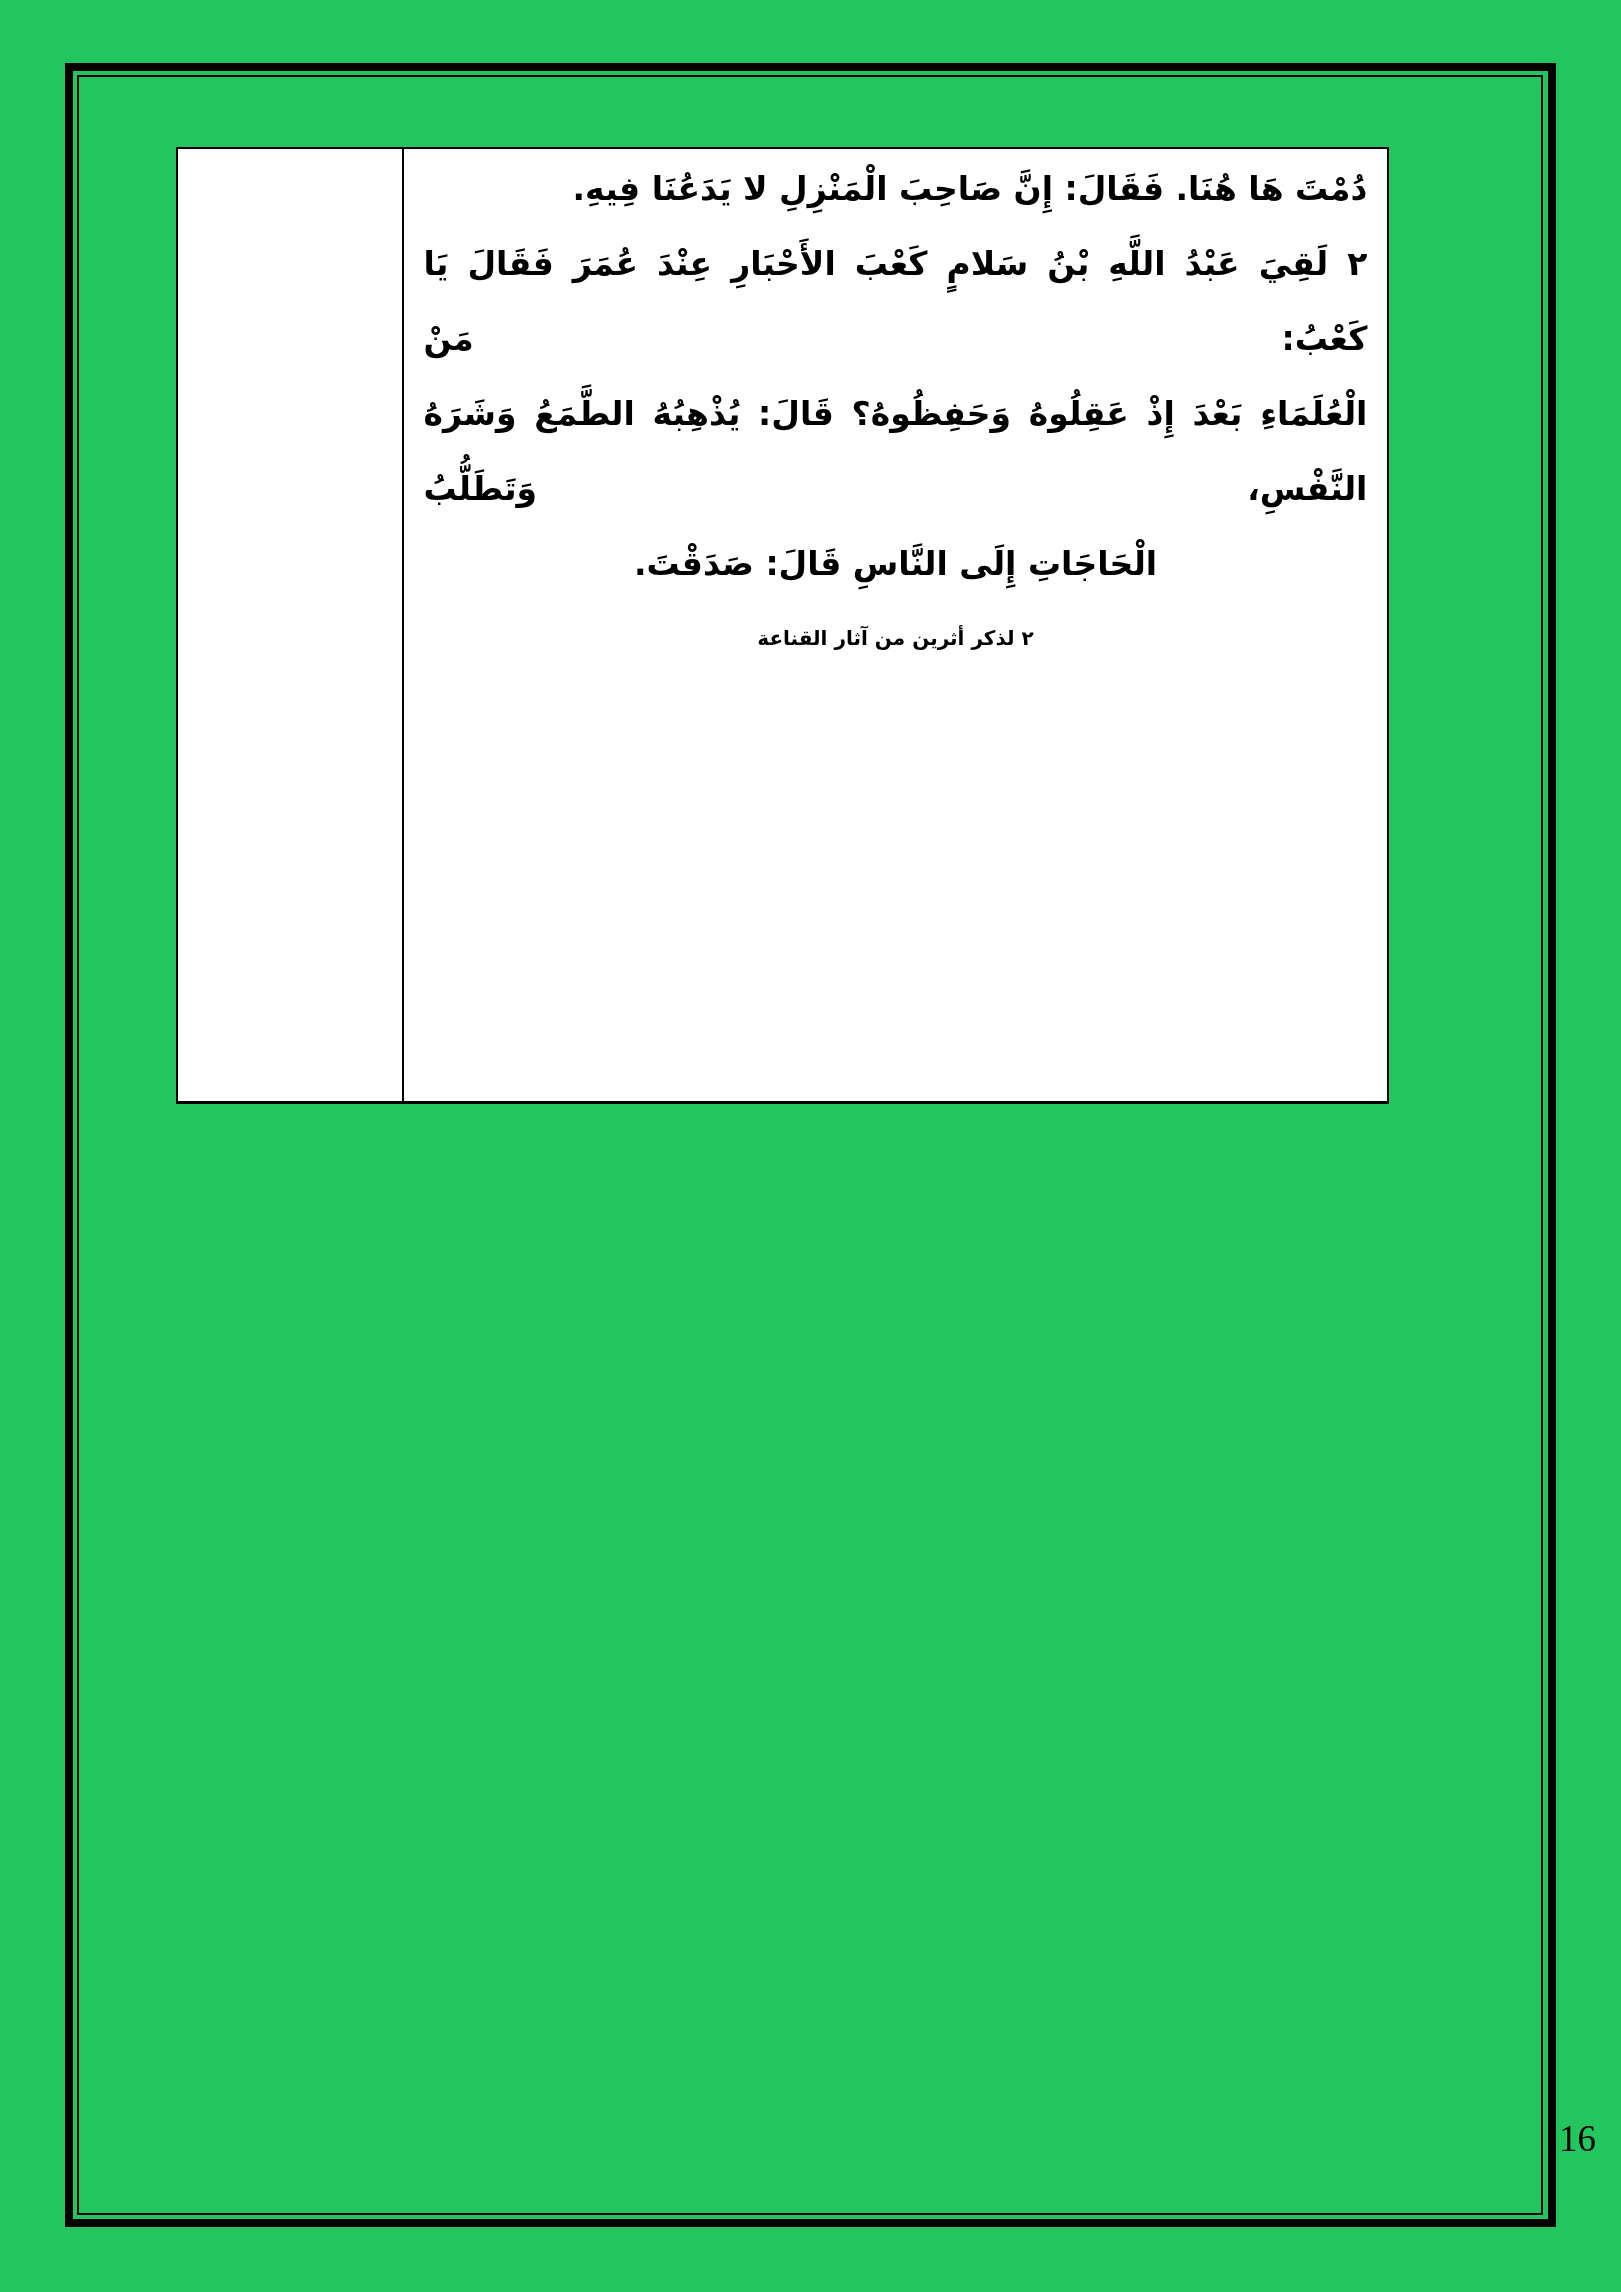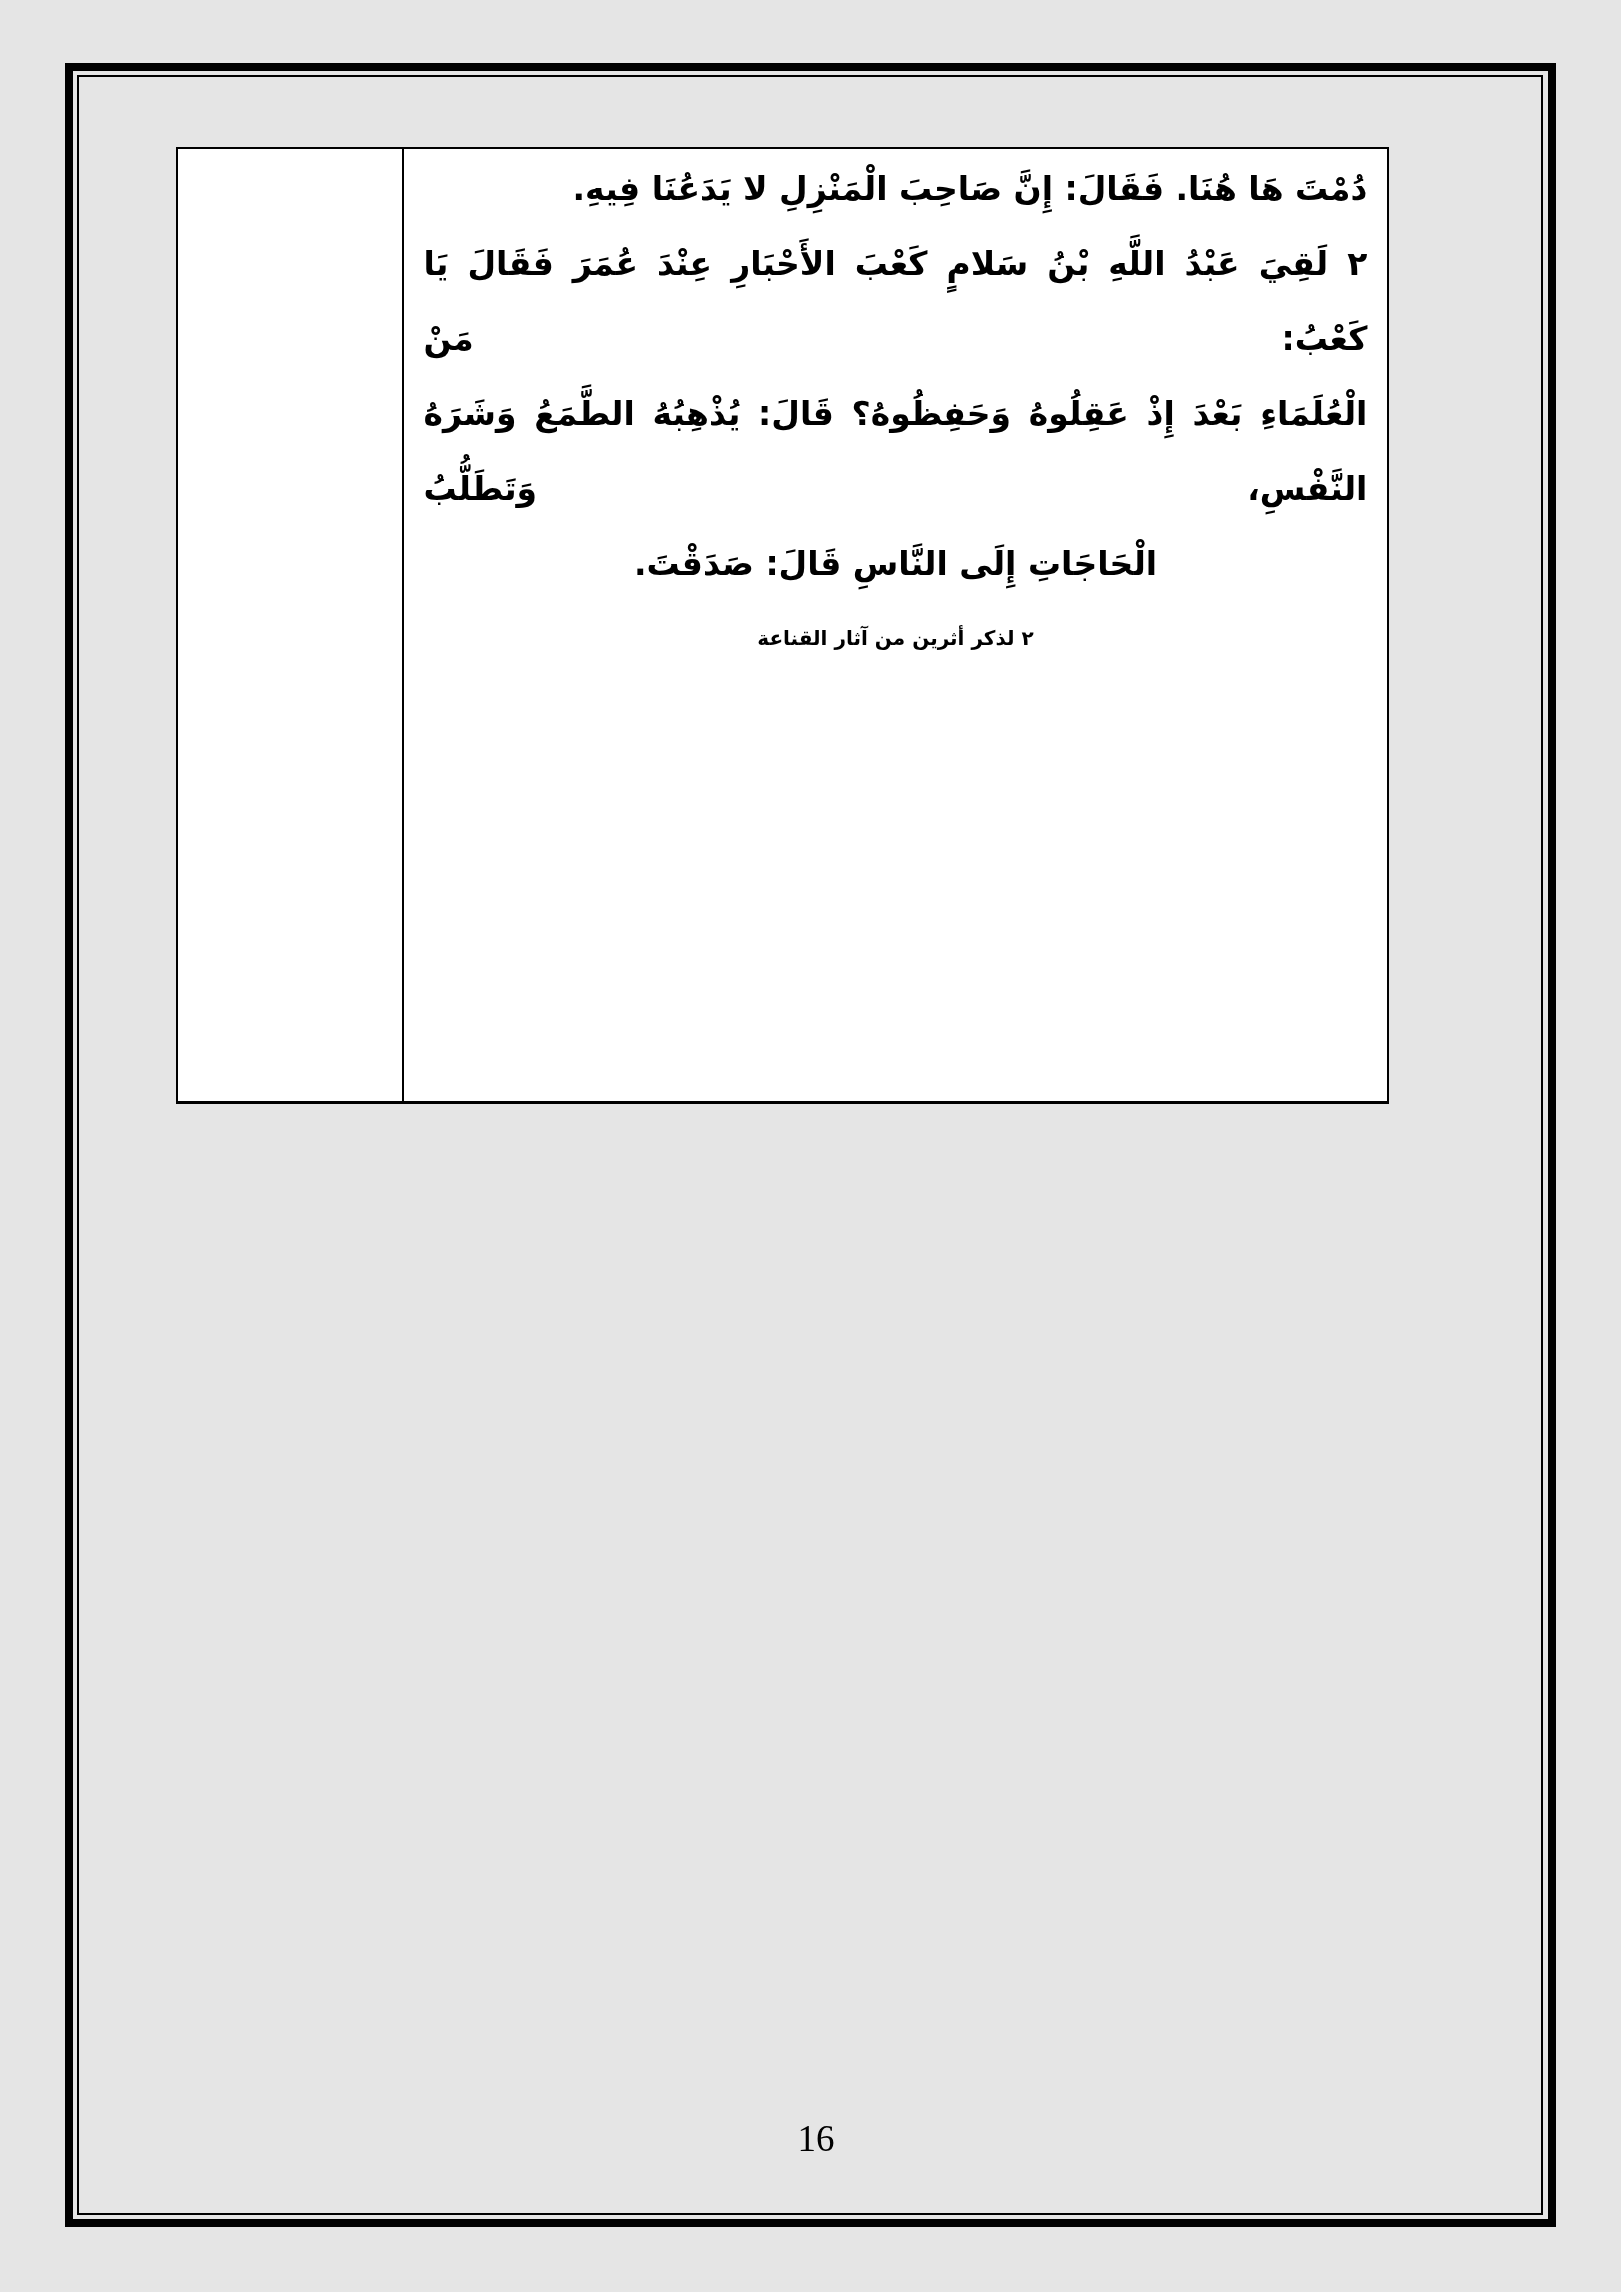--- a/index.html
+++ b/index.html
@@ -10,21 +10,21 @@
     width: 1621px;
     height: 2293px;
     background: #ffffff;
     position: relative;
     overflow: hidden;
     font-family: "DejaVu Sans", sans-serif;
   }
   .page {
     position: absolute;
     inset: 0;
-    background: #e5e5e5;
+    background: #22c55e;
   }
   
   .frame-outer {
     position: absolute;
     left: 65px;
     top: 63px;
     width: 1491px;
     height: 2164px;
     border: 8.8px solid #000000;
     box-sizing: border-box;
@@ -79,27 +79,26 @@
   .align-center { text-align: center; }
   .align-right  { text-align: right; }
   .tail-line    { padding-left: 137px; }   
   .justify-full {
     text-align: justify;
     text-align-last: justify;
   }
   .page-number {
     position: absolute;
     top: 2117px;
-    left: 0;
+    left: 8px;
     width: 1588px;
-    text-align: center;
+    text-align: right;
     font-family: "Liberation Serif", serif;
     font-size: 37px;
     color: #000000;
-    padding-left: 22px;
   }
 </style>
 </head>
 <body>
 
 <div class="page">
 
   <div class="frame-outer"></div>
   <div class="frame-inner"></div>
 

